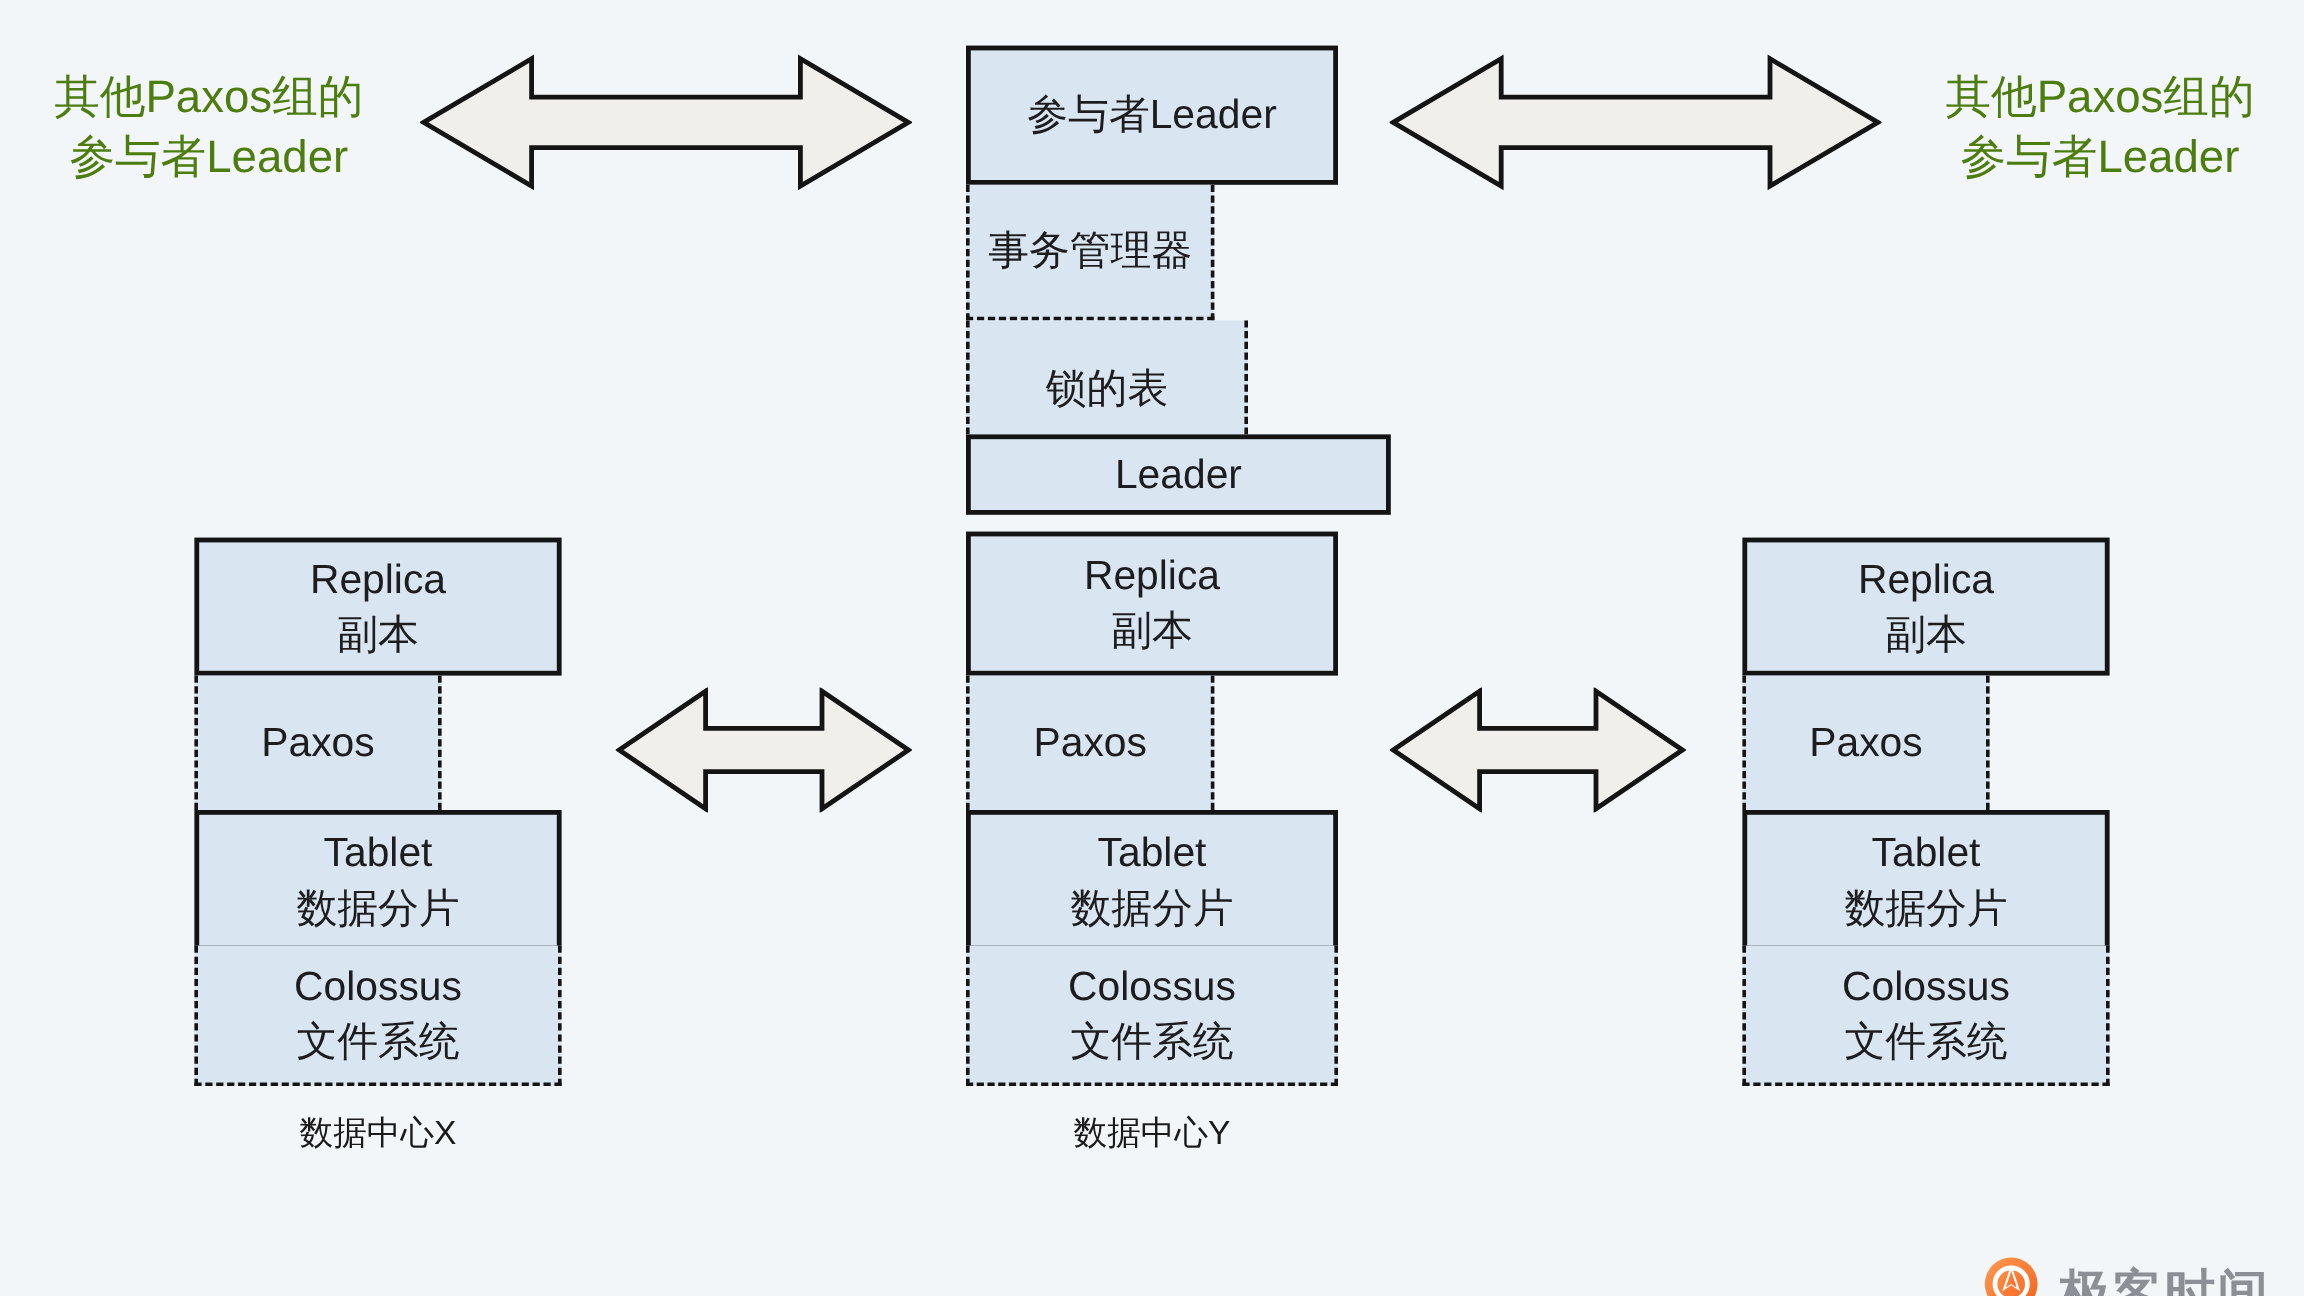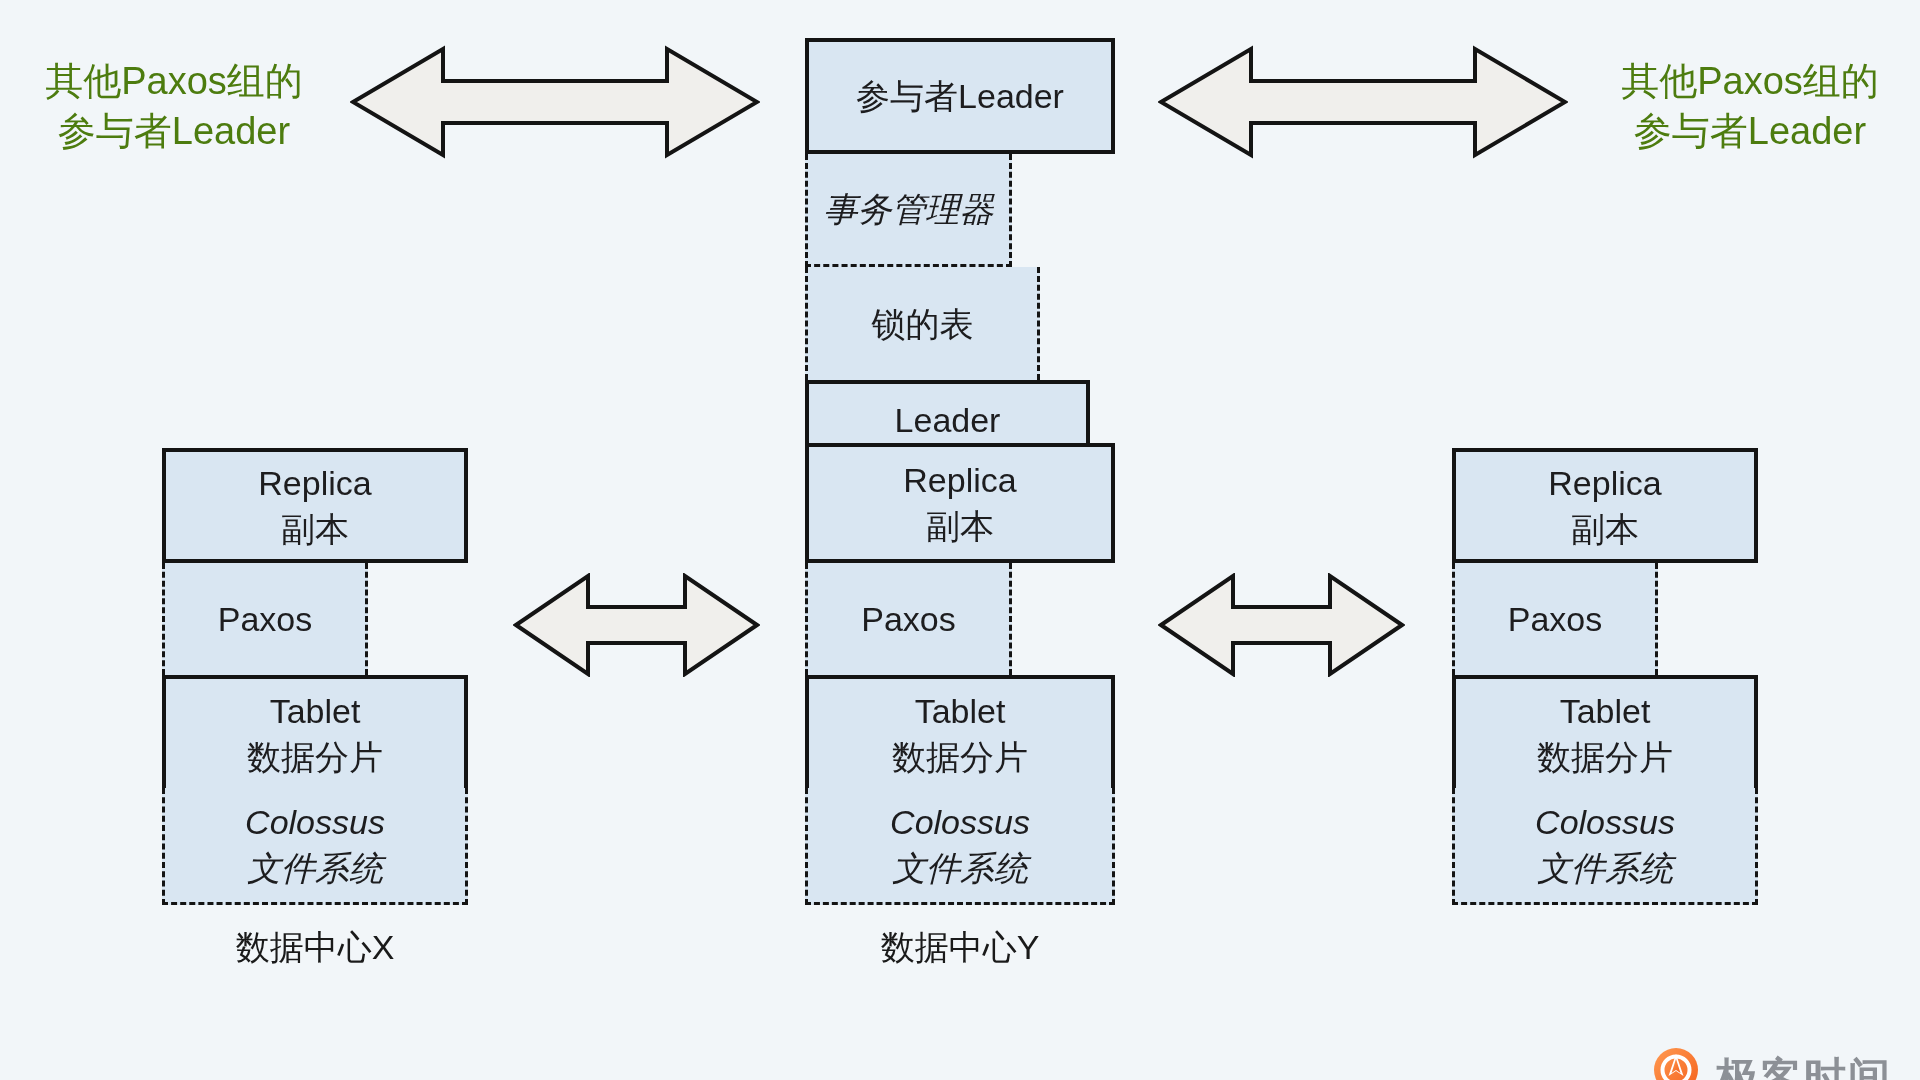--- a/index.html
+++ b/index.html
@@ -10,28 +10,28 @@
     color:#1d1d1f;
   }
   .box {
     position:absolute; box-sizing:border-box;
     background:#d9e6f2;
     display:flex; flex-direction:column; align-items:center; justify-content:center;
     text-align:center; font-size:34px; line-height:46px; color:#1d1d1f;
   }
   .b-solid { border:4px solid #141414; }
   .b-dash-lr  { border-left:3px dashed #141414; border-right:3px dashed #141414; }
-  .b-dash-lrb { border-left:3px dashed #141414; border-right:3px dashed #141414; border-bottom:3px dashed #141414;font-style:italic; }
+  .b-dash-lrb { border-left:3px dashed #141414; border-right:3px dashed #141414; border-bottom:3px dashed #141414; }
   .side-label {
     position:absolute; text-align:center;
     font-size:38px; line-height:50px; color:#4d7c0f;
   }
   .dc-label {
     position:absolute; text-align:center;
-    font-size:34px; color:#1a1a1a;
+    font-size:28px; color:#1a1a1a;
   }
   .arrow-svg { position:absolute; }
   .arrow-shape { fill:#f0efec; stroke:#141414; stroke-width:4; stroke-linejoin:miter; }
   .watermark { position:absolute; left:1652px; top:1046px; display:flex; align-items:center; }
   .brand-text {
     font-size:42px; font-weight:600; color:#8c9096;
     letter-spacing:2px; margin-left:12px; line-height:64px;
   }
 </style>
 </head>
@@ -68,21 +68,21 @@
   </div>
 
   <div class="box b-dash-lrb" style="left:805px; top:154px; width:207px; height:113px;">
     <div>事务管理器</div>
   </div>
 
   <div class="box b-dash-lr" style="left:805px; top:267px; width:235px; height:113px;">
     <div>锁的表</div>
   </div>
 
-  <div class="box b-solid" style="left:805px; top:380px; width:285px; height:67px;justify-content:flex-end;">
+  <div class="box b-solid" style="left:805px; top:362px; width:354px; height:67px;">
     <div>Leader</div>
   </div>
 
   <div class="box b-solid" style="left:805px; top:443px; width:310px; height:120px;">
     <div>Replica</div>
     <div>副本</div>
   </div>
 
   <div class="box b-dash-lr" style="left:805px; top:563px; width:207px; height:112px;">
     <div>Paxos</div>

